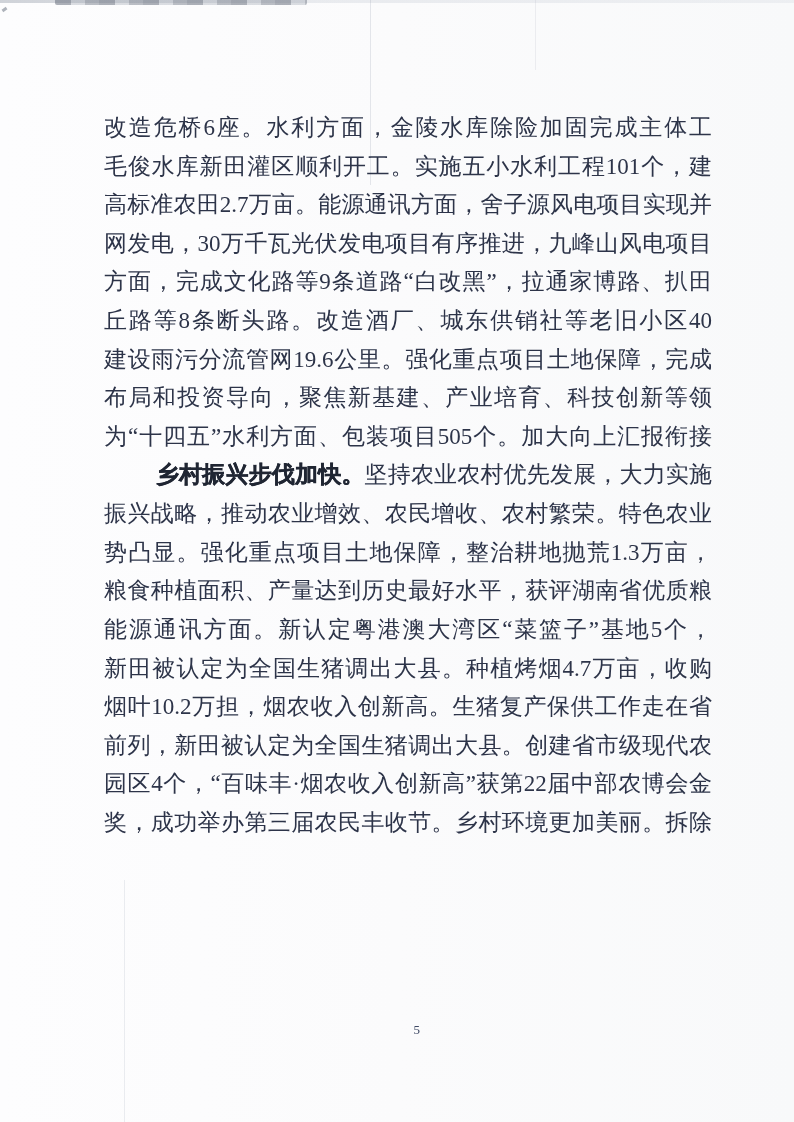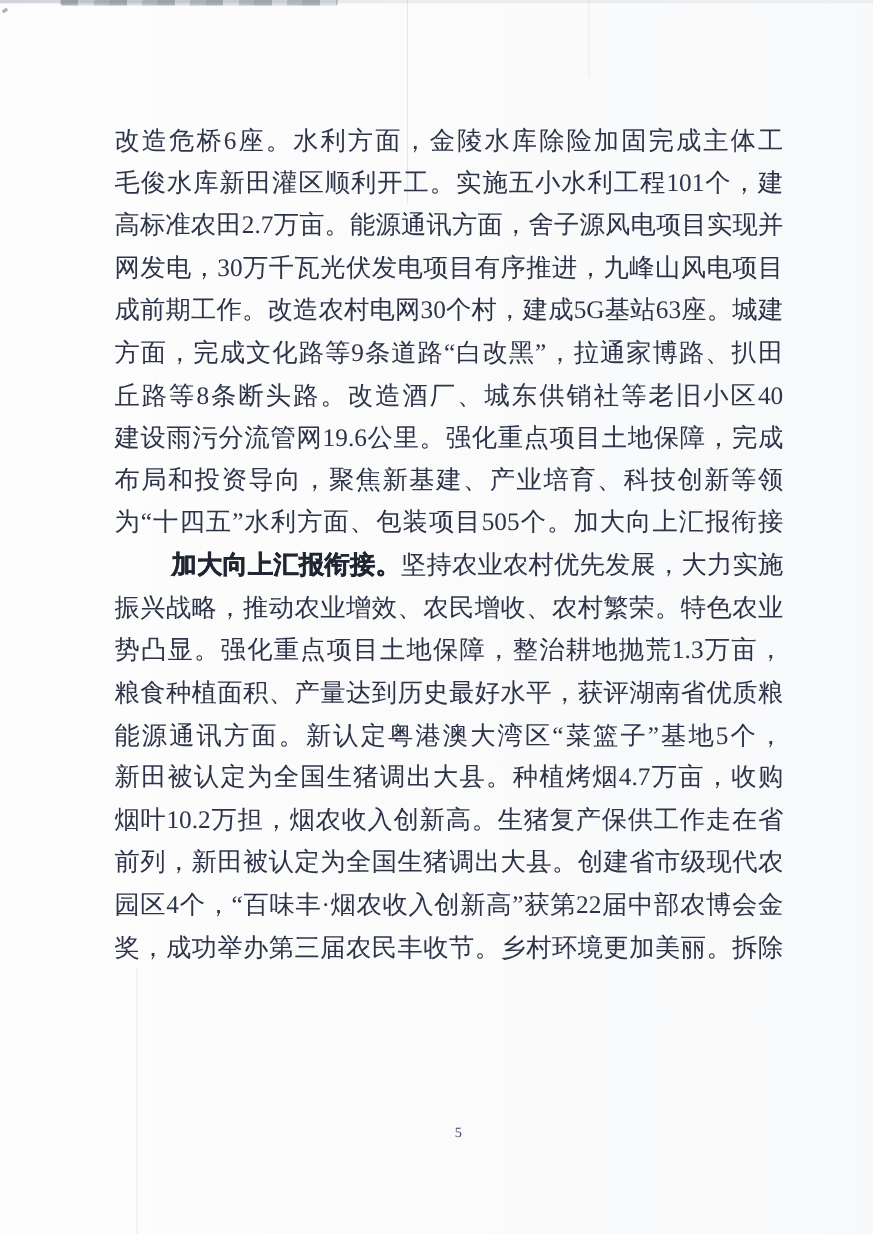--- a/index.html
+++ b/index.html
@@ -79,27 +79,26 @@
   <div class="speck"></div>
   <div class="crease c1"></div>
   <div class="crease c2"></div>
   <div class="crease c3"></div>
 
   <div class="textblock">
       <div class="line">改造危桥6座。水利方面，金陵水库除险加固完成主体工程，</div>
       <div class="line">毛俊水库新田灌区顺利开工。实施五小水利工程101个，建设</div>
       <div class="line">高标准农田2.7万亩。能源通讯方面，舍子源风电项目实现并</div>
       <div class="line">网发电，30万千瓦光伏发电项目有序推进，九峰山风电项目完</div>
-      <div class="line">成前期工作。改造农村电网30个村，建成5G基站63座。城建</div>
       <div class="line">方面，完成文化路等9条道路“白改黑”，拉通家博路、扒田</div>
       <div class="line">丘路等8条断头路。改造酒厂、城东供销社等老旧小区40个，</div>
       <div class="line">建设雨污分流管网19.6公里。强化重点项目土地保障，完成征</div>
       <div class="line">布局和投资导向，聚焦新基建、产业培育、科技创新等领域，</div>
       <div class="line">为“十四五”水利方面、包装项目505个。加大向上汇报衔接</div>
-      <div class="line indent"><span class="lead">加大向上汇报衔接。</span>坚持农业农村优先发展，大力实施乡村</div>
+      <div class="line indent"><span class="lead">乡村振兴步伐加快。</span>坚持农业农村优先发展，大力实施乡村</div>
       <div class="line">振兴战略，推动农业增效、农民增收、农村繁荣。特色农业优</div>
       <div class="line">势凸显。强化重点项目土地保障，整治耕地抛荒1.3万亩，</div>
       <div class="line">粮食种植面积、产量达到历史最好水平，获评湖南省优质粮油</div>
       <div class="line">能源通讯方面。新认定粤港澳大湾区“菜篮子”基地5个，</div>
       <div class="line">新田被认定为全国生猪调出大县。种植烤烟4.7万亩，收购</div>
       <div class="line">烟叶10.2万担，烟农收入创新高。生猪复产保供工作走在省市</div>
       <div class="line">前列，新田被认定为全国生猪调出大县。创建省市级现代农业</div>
       <div class="line">园区4个，“百味丰·烟农收入创新高”获第22届中部农博会金</div>
       <div class="line">奖，成功举办第三届农民丰收节。乡村环境更加美丽。拆除危</div>
     </div>

